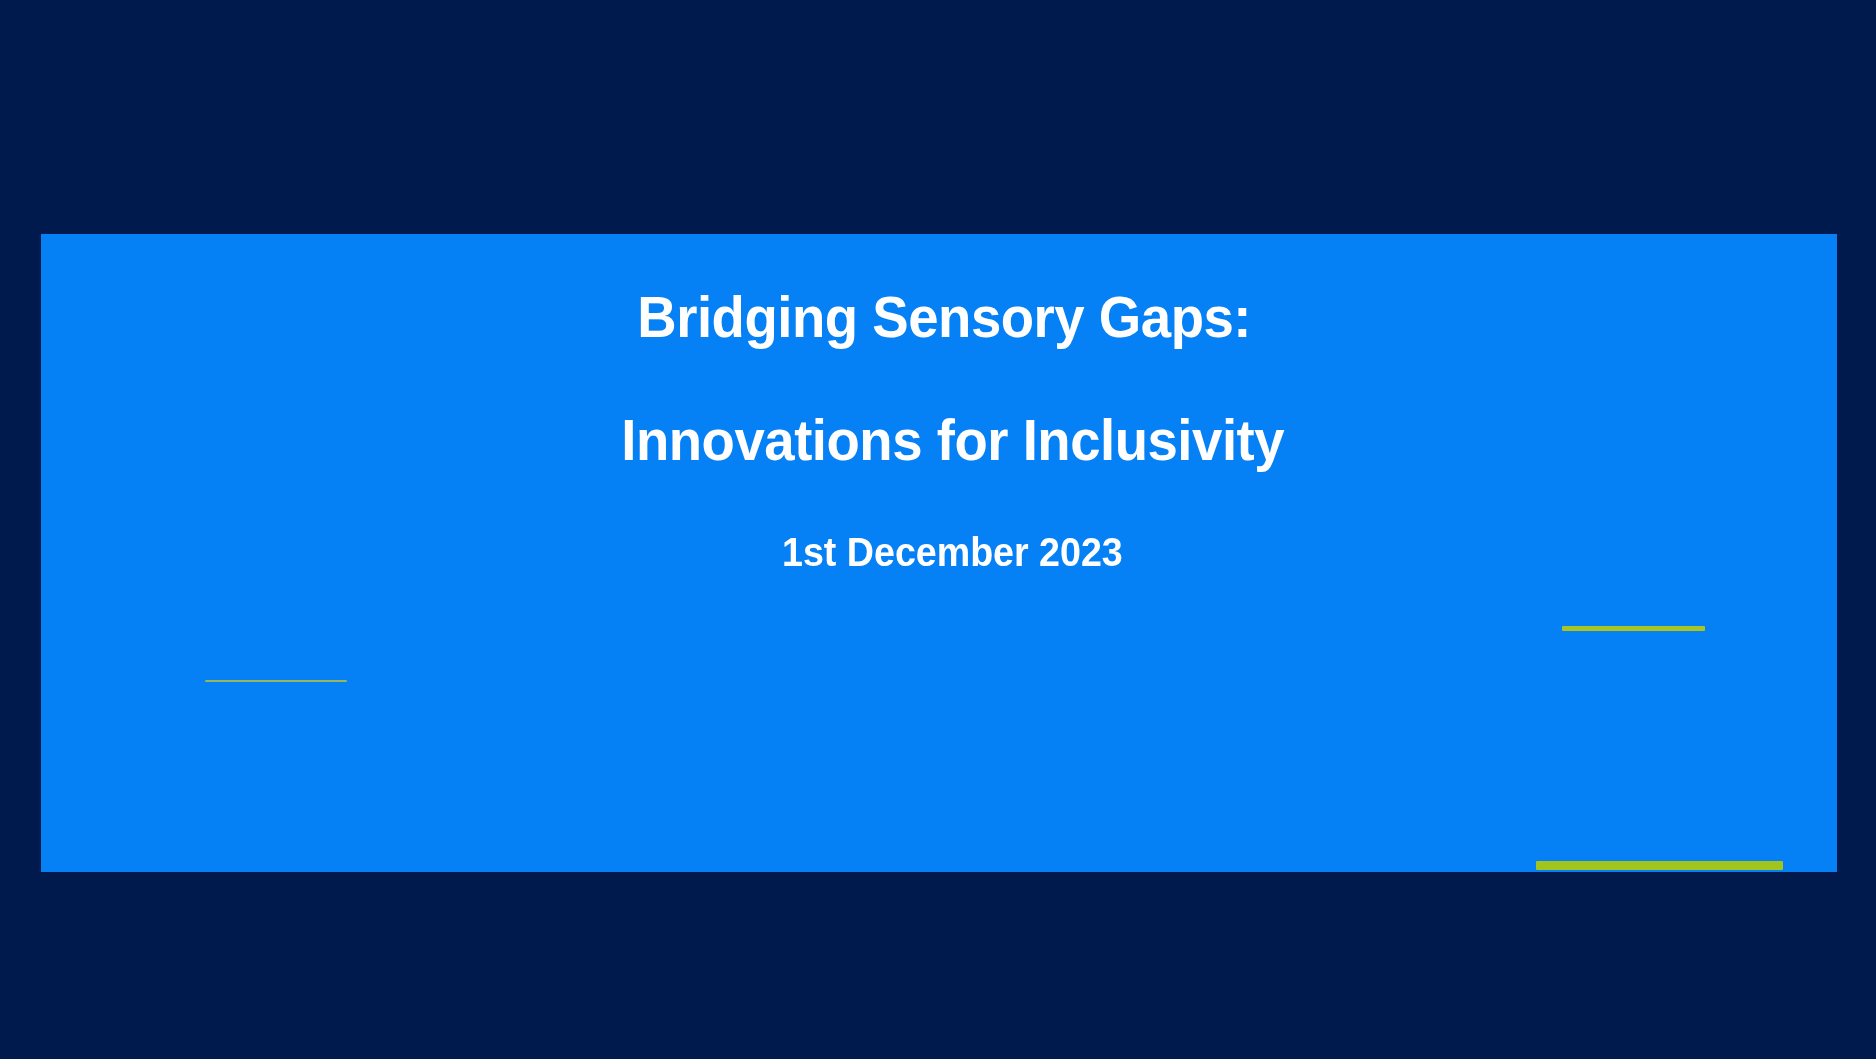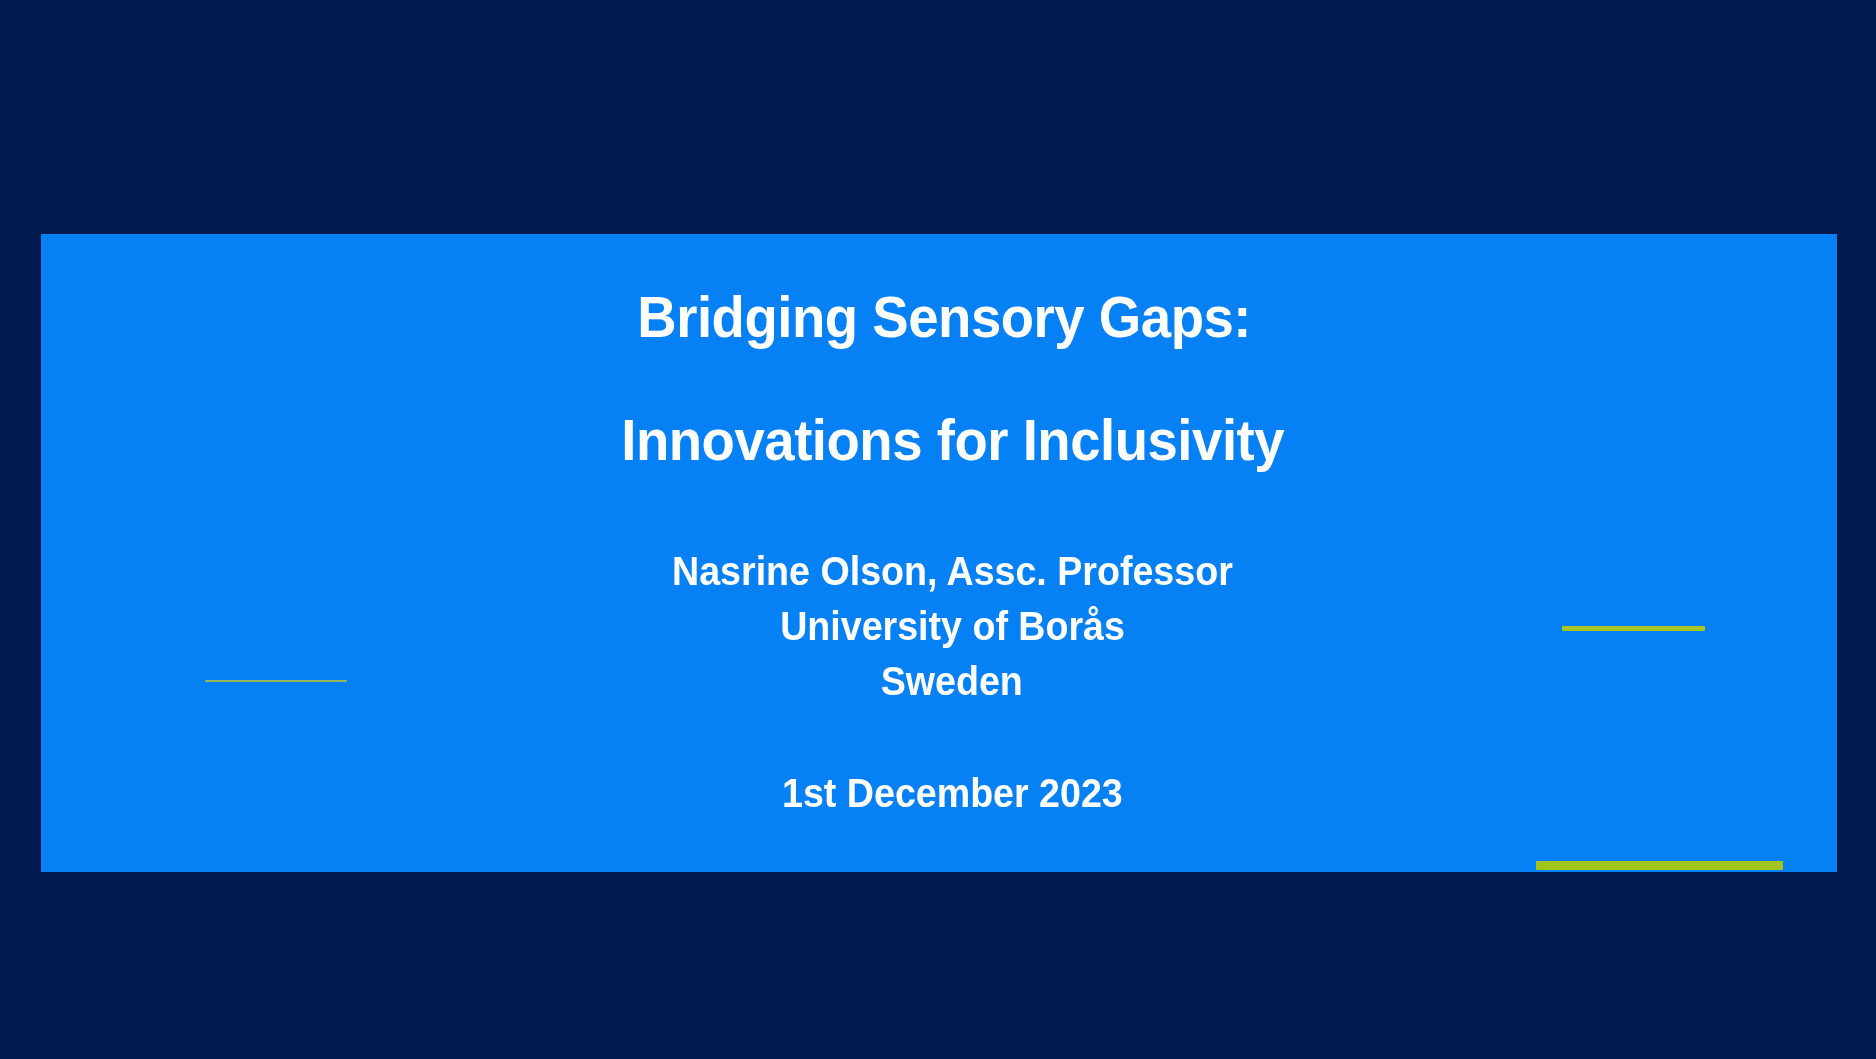--- a/index.html
+++ b/index.html
@@ -137,25 +137,20 @@
 <div id="slide-canvas">
 
   <div id="content-panel">
 
     <div id="text-stack">
 
       <div class="title-line" id="title-line-1">Bridging Sensory Gaps:</div>
 
       <div class="title-line" id="title-line-2">Innovations for Inclusivity</div>
 
-      <div id="author-block">
-        <div class="author-line">Nasrine Olson, Assc. Professor</div>
-        <div class="author-line">University of Borås</div>
-        <div class="author-line">Sweden</div>
-      </div>
 
       <div id="date-line">1st December 2023</div>
 
     </div>
 
     <div class="accent-rule" id="accent-rule-top-right"></div>
 
     <div class="accent-rule" id="accent-rule-bottom-right"></div>
 
     <div class="accent-rule" id="accent-rule-left"></div>

